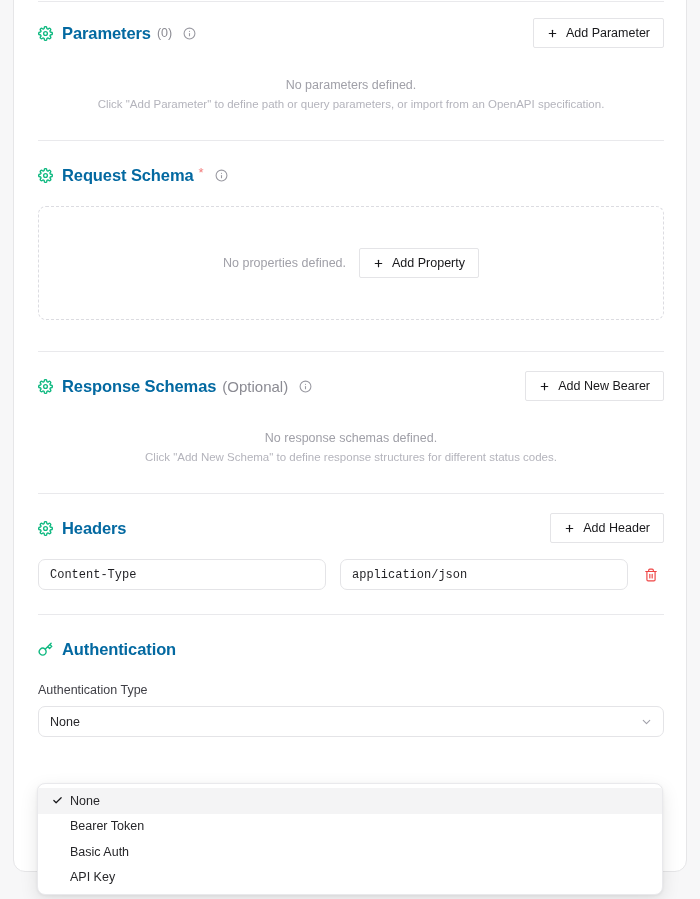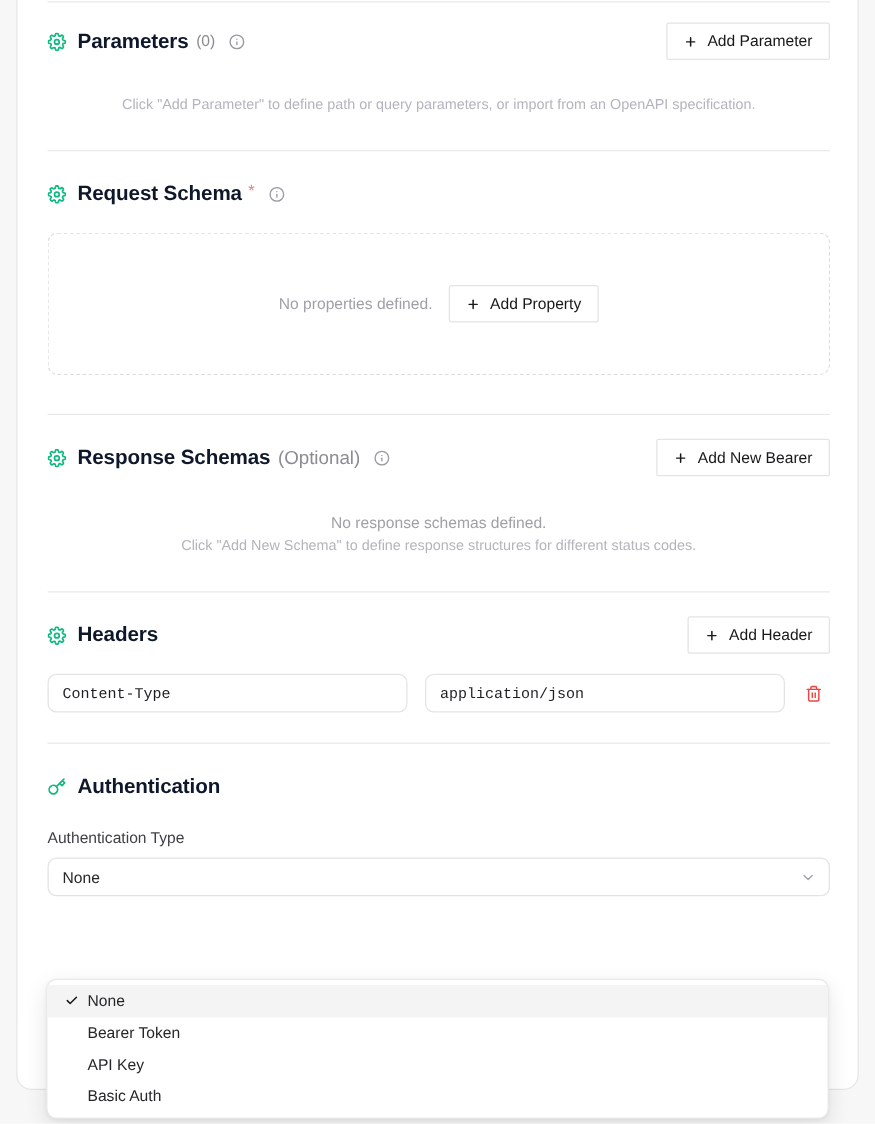--- a/index.html
+++ b/index.html
@@ -50,21 +50,21 @@
   }
   .sec-title {
     display: flex;
     align-items: center;
     gap: 9px;
   }
   .sec-title h2 {
     margin: 0;
     font-size: 16.5px;
     font-weight: 600;
-    color: #0f172a;
+    color: #0369a1;
     letter-spacing: -0.1px;
   }
   .count {
     font-size: 12.5px;
     color: #8b8b93;
     font-weight: 400;
     margin-left: -3px;
   }
   .optional {
     font-size: 15px;
@@ -263,20 +263,21 @@
             <span class="plus">
               <svg width="11" height="11" viewBox="0 0 24 24" fill="none" stroke="currentColor" stroke-width="2.6" stroke-linecap="round">
                   <line x1="12" y1="5" x2="12" y2="19"></line>
                   <line x1="5" y1="12" x2="19" y2="12"></line>
                 </svg>
             </span>
             <span>Add Parameter</span>
           </button>
         </div>
         <div class="empty" style="padding-top:28px;padding-bottom:30px;">
+          <div class="l1">No parameters defined.</div>
           <div class="l2">Click "Add Parameter" to define path or query parameters, or import from an OpenAPI specification.</div>
         </div>
       </div>
 
       <div class="divider"></div>
 
       <div class="section" style="padding-top:17px;">
         <div class="sec-head">
           <div class="sec-title">
             <span class="icon-green">
@@ -425,21 +426,21 @@
           </svg>
       </span>
       <span class="dd-label">None</span>
     </div>
     <div class="dd-item">
       <span class="dd-check"></span>
       <span class="dd-label">Bearer Token</span>
     </div>
     <div class="dd-item">
       <span class="dd-check"></span>
-      <span class="dd-label">API Key</span>
+      <span class="dd-label">Basic Auth</span>
     </div>
     <div class="dd-item">
       <span class="dd-check"></span>
-      <span class="dd-label">Basic Auth</span>
+      <span class="dd-label">API Key</span>
     </div>
   </div>
 
 </div>
 
 </body></html>

